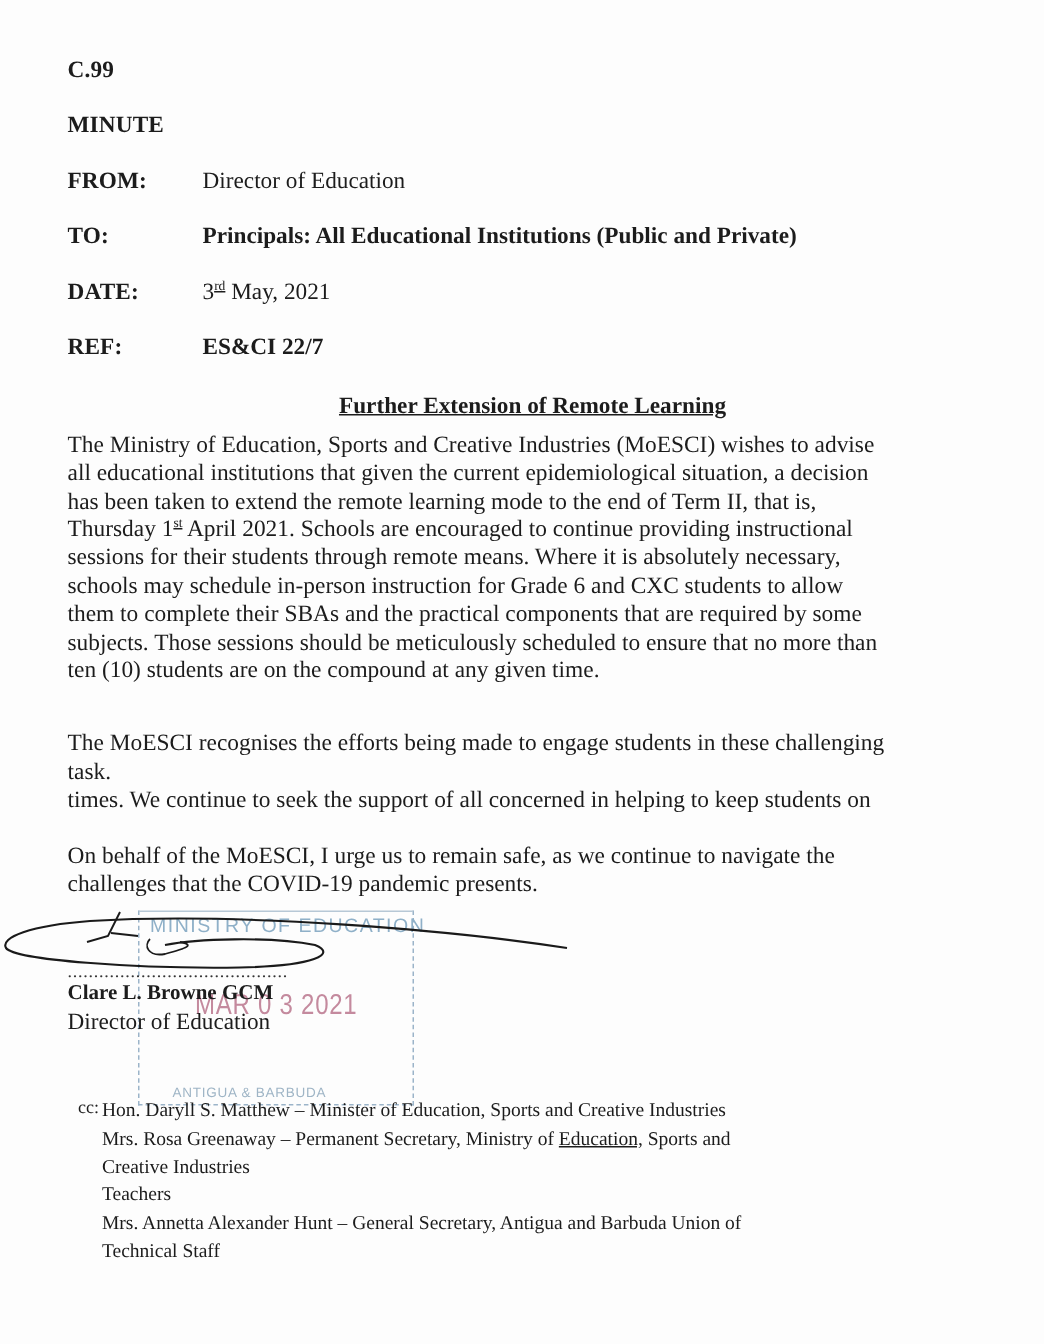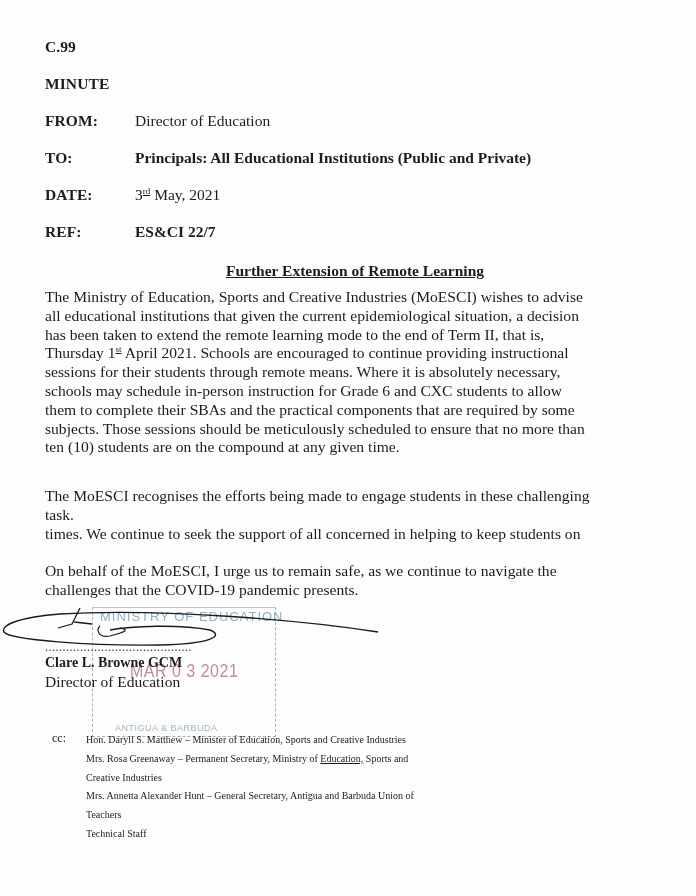--- a/index.html
+++ b/index.html
@@ -20,21 +20,21 @@
     .sig-name { left: 45px; top: 655px; font-size: 14px; font-weight: bold; }
     .sig-title { left: 45px; top: 673px; font-size: 15.5px; }
     .stamp {
       left: 92px; top: 607px; width: 182px; height: 128px;
       border: 1px dashed #9bb4c9; border-top: 1px solid #b7c8d6;
     }
     .stamp-top { left: 100px; top: 609px; font-family: "Liberation Sans", sans-serif; font-size: 13px; color: #8fb0c8; letter-spacing: 1px; }
     .stamp-date { left: 130px; top: 662px; font-family: "Liberation Sans", sans-serif; font-size: 16px; color: #c48a9e; letter-spacing: 0.5px; transform: scaleY(1.2); }
     .stamp-bottom { left: 115px; top: 723px; font-family: "Liberation Sans", sans-serif; font-size: 9px; color: #9fb5c6; letter-spacing: 0.5px; }
     .cc-label { left: 52px; top: 731px; font-size: 12px; }
-    .cc-list { left: 86px; top: 731px; font-size: 10px; line-height: 18.8px; }
+    .cc-list { left: 68px; top: 731px; font-size: 13px; line-height: 18.8px; }
     .cc-list .ln { display: block; white-space: nowrap; }
     .u { text-decoration: underline; margin-top: 25px; }
     svg.sig { position: absolute; left: 0; top: 600px; }
   </style>
 </head>
 <body>
 
 <div class="abs hdr-label" style="top:38px">C.99</div>
 <div class="abs hdr-label" style="top:75px">MINUTE</div>
 
@@ -88,16 +88,16 @@
 
 <div class="abs sig-dots">..........................................</div>
 <div class="abs sig-name">Clare L. Browne GCM</div>
 <div class="abs sig-title">Director of Education</div>
 
 <div class="abs cc-label">cc:</div>
 <div class="abs cc-list">
   <span class="ln">Hon. Daryll S. Matthew – Minister of Education, Sports and Creative Industries</span>
   <span class="ln"><span>Mrs. Rosa Greenaway – Permanent Secretary, Ministry of </span><span class="u">Education,</span><span> Sports and</span></span>
   <span class="ln">Creative Industries</span>
+  <span class="ln">Teachers</span>
   <span class="ln">Mrs. Annetta Alexander Hunt – General Secretary, Antigua and Barbuda Union of</span>
-  <span class="ln">Teachers</span>
   <span class="ln">Technical Staff</span>
 </div>
 
 </body></html>

